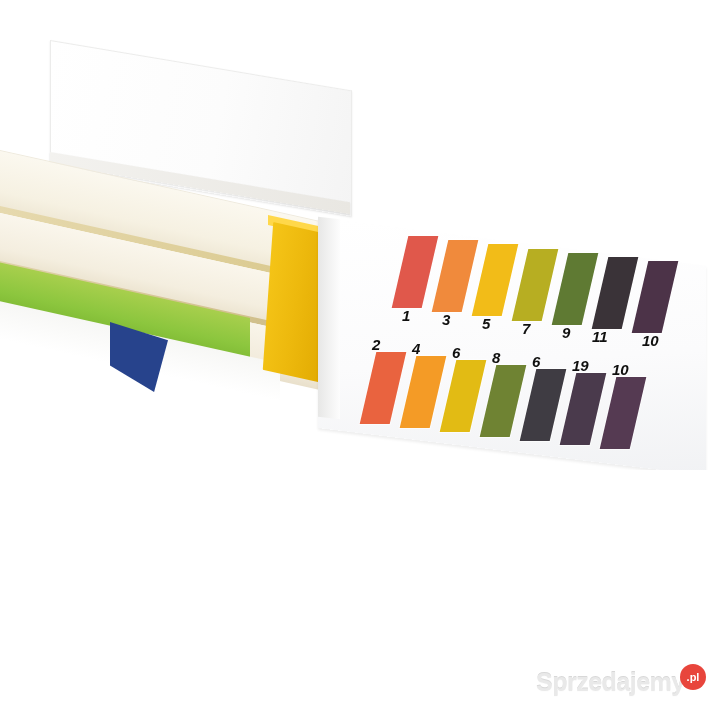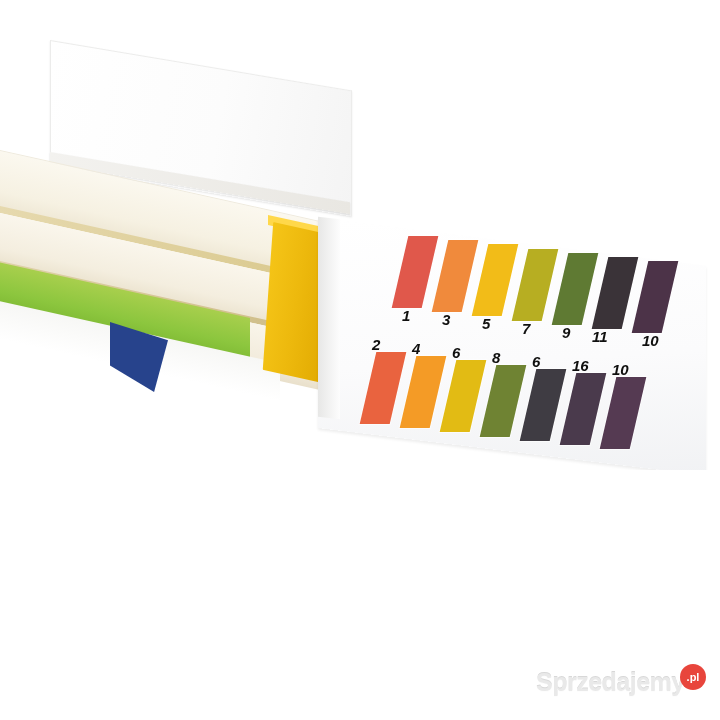--- a/index.html
+++ b/index.html
@@ -126,21 +126,21 @@
         <div class="padnum" style="left: 372px; top: 336px;">2</div>
         <div class="pad" style="left: 408px; top: 356.2px; background: rgb(244, 155, 38);"></div>
         <div class="padnum" style="left: 412px; top: 340.2px;">4</div>
         <div class="pad" style="left: 448px; top: 360.4px; background: rgb(226, 187, 20);"></div>
         <div class="padnum" style="left: 452px; top: 344.4px;">6</div>
         <div class="pad" style="left: 488px; top: 364.6px; background: rgb(111, 131, 51);"></div>
         <div class="padnum" style="left: 492px; top: 348.6px;">8</div>
         <div class="pad" style="left: 528px; top: 368.8px; background: rgb(63, 60, 67);"></div>
         <div class="padnum" style="left: 532px; top: 352.8px;">6</div>
         <div class="pad" style="left: 568px; top: 373px; background: rgb(74, 58, 76);"></div>
-        <div class="padnum" style="left: 572px; top: 357px;">16</div>
+        <div class="padnum" style="left: 572px; top: 357px;">19</div>
         <div class="pad" style="left: 608px; top: 377.2px; background: rgb(85, 58, 82);"></div>
         <div class="padnum" style="left: 612px; top: 361.2px;">10</div>
       </div>
   </div>
 
   <div id="legend">
     <div id="sw-numbers"></div>
     <div id="sw-colors"></div>
 
   </div>

